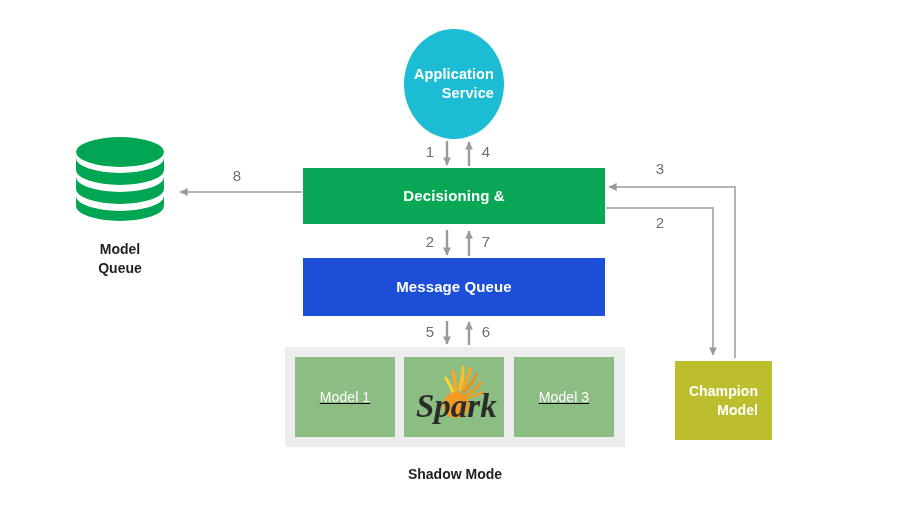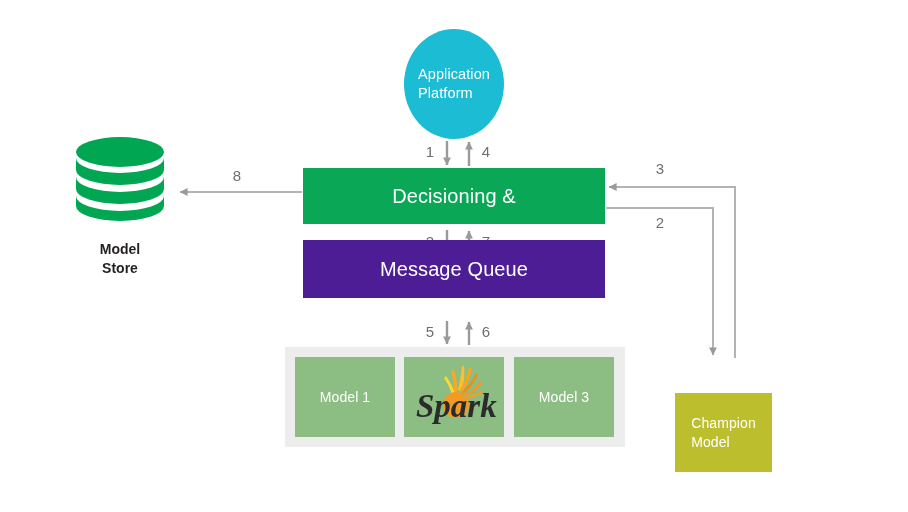--- a/index.html
+++ b/index.html
@@ -16,25 +16,26 @@
     height: 512px;
     background: #ffffff;
     overflow: hidden;
   }
   .node {
     position: absolute;
     box-sizing: border-box;
     display: flex;
     align-items: center;
     justify-content: center;
-    text-align: left;
+    text-align: right;
+    font-weight: bold;
   }
   .node-label {
     color: #ffffff;
-    font-size: 20px;
+    font-size: 15px;
     line-height: 1.3;
     letter-spacing: .1px;
   }
 
   
   #app-service {
     left: 404px;
     top: 29px;
     width: 100px;
     height: 110px;
@@ -48,60 +49,60 @@
     left: 303px;
     top: 168px;
     width: 302px;
     height: 56px;
     background: #0AA757;
   }
 
   
   #message-queue {
     left: 303px;
-    top: 240px;
+    top: 258px;
     width: 302px;
     height: 58px;
-    background: #4c1d95;
+    background: #1d4ed8;
   }
 
   
   #shadow-container {
     left: 285px;
     top: 347px;
     width: 340px;
     height: 100px;
     background: #ededed;
   }
   .model-box {
     position: absolute;
     box-sizing: border-box;
     top: 357px;
     width: 100px;
     height: 80px;
     background: #8CBD82;
     display: flex;
     align-items: center;
     justify-content: center;
+    text-decoration: underline;
   }
   #model-1 { left: 295px; }
   #model-spark { left: 404px; justify-content: flex-end; }
   #model-3 { left: 514px; }
   .model-box .node-label { font-size: 14px; }
 
   #spark-logo { width: 96px; height: 74px; display:block; }
 
   
   #champion-model {
     left: 675px;
     top: 361px;
     width: 97px;
     height: 79px;
     background: #BCBE2E;
-    margin-top: 32px;
   }
   #champion-model .node-label { font-size: 14px; }
 
   
   #db-store {
     position: absolute;
     left: 72px;
     top: 134px;
     width: 96px;
     height: 94px;
@@ -182,21 +183,21 @@
   <div class="arrow-num" style="left:476px;top:234px;width:20px;">7</div>
   <div class="arrow-num" style="left:420px;top:324px;width:20px;">5</div>
   <div class="arrow-num" style="left:476px;top:324px;width:20px;">6</div>
   <div class="arrow-num" style="left:227px;top:168px;width:20px;">8</div>
   <div class="arrow-num" style="left:650px;top:161px;width:20px;">3</div>
   <div class="arrow-num" style="left:650px;top:215px;width:20px;">2</div>
 
   <div class="node" id="app-service">
     <div class="node-label">
       <div>Application</div>
-      <div>Platform</div>
+      <div>Service</div>
     </div>
   </div>
 
   <div class="node" id="platform">
     <div class="node-label">
       <div>Decisioning &amp;</div>
     </div>
   </div>
 
   <div class="node" id="message-queue">
@@ -223,20 +224,21 @@
       </g>
       <circle cx="48" cy="45" r="13" fill="#F29A23"></circle>
       <text x="8" y="57" font-family="'Liberation Serif', serif" font-size="33" font-style="italic" font-weight="bold" fill="#2b2b2b">Spark</text>
     </svg>
   </div>
 
   <div class="model-box" id="model-3">
     <div class="node-label">Model 3</div>
   </div>
 
+  <div class="caption" id="shadow-caption">Shadow Mode</div>
 
   <div class="node" id="champion-model">
     <div class="node-label">
       <div>Champion</div>
       <div>Model</div>
     </div>
   </div>
 
   <div id="db-store">
     <svg width="96" height="94" viewBox="0 0 96 94">
@@ -244,16 +246,16 @@
         <path d="M4,72 a44,15 0 0 0 88,0 l0,-10 a44,15 0 0 1 -88,0 Z"></path>
         <path d="M4,55 a44,15 0 0 0 88,0 l0,-12 a44,15 0 0 1 -88,0 Z"></path>
         <path d="M4,36 a44,15 0 0 0 88,0 l0,-12 a44,15 0 0 1 -88,0 Z"></path>
         <ellipse cx="48" cy="18" rx="44" ry="15"></ellipse>
       </g>
     </svg>
   </div>
 
   <div class="caption" id="db-caption">
     <div>Model</div>
-    <div>Store</div>
+    <div>Queue</div>
   </div>
 
 </div>
 
 </body></html>

